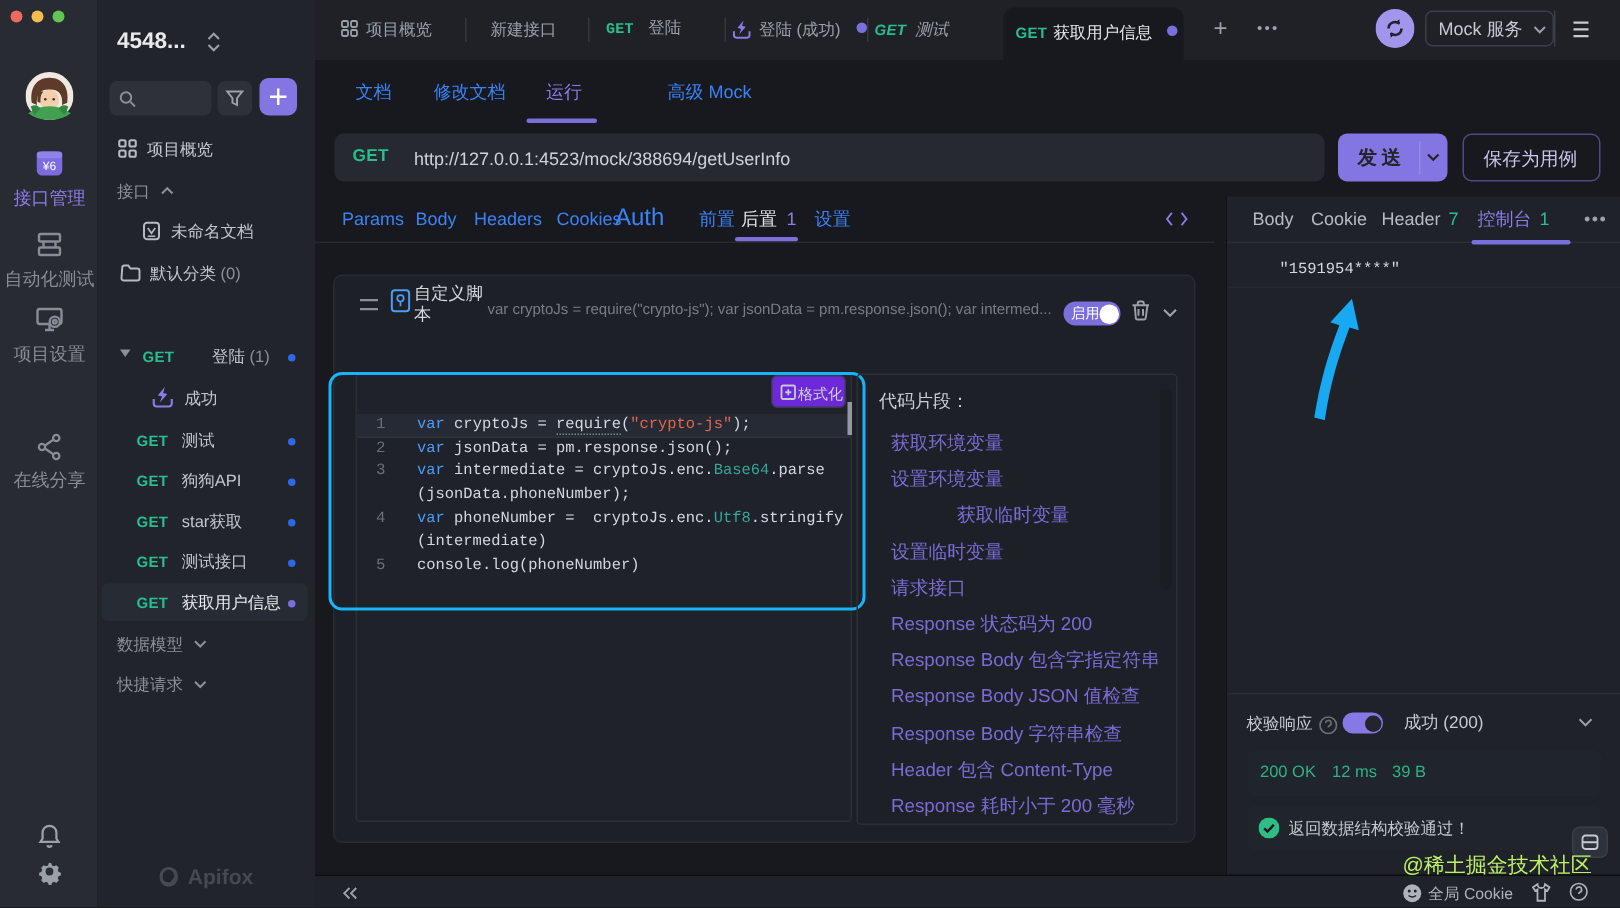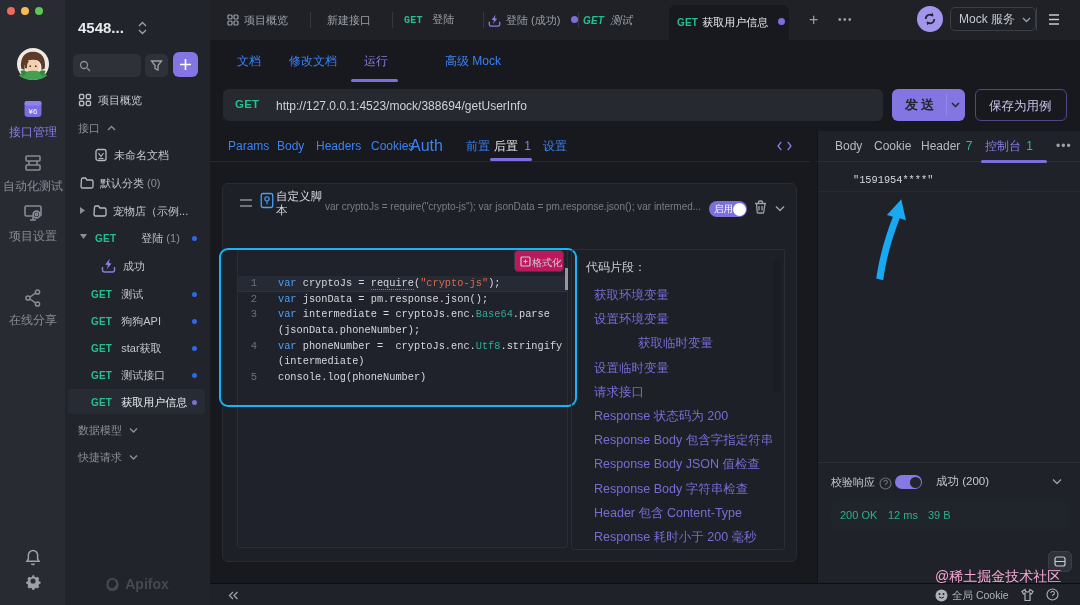--- a/index.html
+++ b/index.html
@@ -135,27 +135,20 @@
     <div class="row" style="top:142px;left:29px;">
       <svg style="vertical-align:-3px;margin-right:6px" width="14" height="14" viewBox="0 0 14 14" fill="none" stroke="#b6bac2" stroke-width="1.3">
           <rect x="2" y="1.5" width="10" height="11" rx="2"></rect>
           <path d="M4.5 5 L7 8.5 L9.5 5" stroke-width="1.1"></path>
           <path d="M4.5 10.5 h5" stroke-width="1.1"></path>
         </svg>未命名文档</div>
     <div class="row" style="top:170px;left:15px;">
       <svg style="vertical-align:-3px;margin-right:6px" width="14" height="14" viewBox="0 0 14 14" fill="none" stroke="#b6bac2" stroke-width="1.3">
           <path d="M1.5 3.5 a1.5 1.5 0 0 1 1.5-1.5 h2.5 l1.5 2 h4.5 a1.5 1.5 0 0 1 1.5 1.5 v5 a1.5 1.5 0 0 1-1.5 1.5 h-9 a1.5 1.5 0 0 1-1.5-1.5 z"></path>
         </svg>默认分类 <span class="dim">(0)</span></div>
-    <div class="row" style="top:198px;left:14px;">
-      <svg style="vertical-align:0px;margin-right:4px" width="7" height="9" viewBox="0 0 7 9" fill="#8a8f99">
-          <path d="M1 1 L6 4.5 L1 8 Z"></path>
-        </svg>
-      <svg style="vertical-align:-3px;margin-right:6px" width="14" height="14" viewBox="0 0 14 14" fill="none" stroke="#b6bac2" stroke-width="1.3">
-          <path d="M1.5 3.5 a1.5 1.5 0 0 1 1.5-1.5 h2.5 l1.5 2 h4.5 a1.5 1.5 0 0 1 1.5 1.5 v5 a1.5 1.5 0 0 1-1.5 1.5 h-9 a1.5 1.5 0 0 1-1.5-1.5 z"></path>
-        </svg>宠物店（示例...</div>
     <div class="row" style="top:225px;left:14px;">
       <svg style="vertical-align:2px;margin-right:4px" width="9" height="7" viewBox="0 0 9 7" fill="#8a8f99">
           <path d="M1 1 L8 1 L4.5 6 Z"></path>
         </svg>
       <span class="get">GET</span> <span style="margin-left:22px">登陆 <span class="dim">(1)</span></span>
       <span class="dot" style="left:113px"></span></div>
     <div class="row" style="top:253px;left:36px;">
       <svg style="vertical-align:-3px;margin-right:7px" width="15" height="15" viewBox="0 0 15 15" fill="none" stroke="#8b7ce8" stroke-width="1.4">
           <path d="M8.9 0.8 L4.2 6.6 L7 7.2 L5.6 11.4 L10.6 5.6 L7.8 5 Z" fill="#8b7ce8" stroke="none"></path>
           <path d="M1.5 9 v3 a2 2 0 0 0 2 2 h8 a2 2 0 0 0 2 -2 v-3"></path>
@@ -295,21 +288,21 @@
 <span style="color:#4a9df8">var</span> intermediate = cryptoJs.enc.<span style="color:#35a796">Base64</span>.parse
 (jsonData.phoneNumber);
 <span style="color:#4a9df8">var</span> phoneNumber =  cryptoJs.enc.<span style="color:#35a796">Utf8</span>.stringify
 (intermediate)
 console.log(phoneNumber)</pre>
 
       <div class="abs" style="left:342px;top:84px;width:3px;height:22px;background:#b9bdc4;opacity:.75;"></div>
 
       <div class="abs" style="left:-4px;top:64px;width:358px;height:159px;border:2.5px solid #17b4fa;border-radius:9px;"></div>
 
-      <div class="abs" style="left:291px;top:66px;width:50px;height:22px;background:#be185d;border-radius:4px;border:1px solid #383c45;">
+      <div class="abs" style="left:291px;top:66px;width:50px;height:22px;background:#6d28d9;border-radius:4px;border:1px solid #383c45;">
         <svg class="abs" style="left:5px;top:5px" width="11" height="11" viewBox="0 0 11 11" fill="none" stroke="#c6cad1" stroke-width="1.2">
             <path d="M2 1 h7 a1 1 0 0 1 1 1 v7 a1 1 0 0 1 -1 1 h-7 a1 1 0 0 1 -1 -1 v-7 a1 1 0 0 1 1 -1 z M3.5 5.5 h4 M5.5 3.5 v4"></path>
           </svg>
         <span class="abs" style="left:17px;top:4.5px;font-size:10px;color:#d0d3da;white-space:nowrap;">格式化</span>
       </div>
 
       <div class="abs" style="left:348px;top:65px;width:214px;height:301px;border:1px solid #2b2e36;border-radius:3px;overflow:hidden;">
         <div class="abs" style="left:14px;top:9px;font-size:12px;color:#c8ccd4;">代码片段：</div>
         <div class="abs snip" style="left:22px;top:37px;">获取环境变量</div>
         <div class="abs snip" style="left:22px;top:61px;">设置环境变量</div>
@@ -352,28 +345,35 @@
       </div>
       <span class="abs" style="left:118px;top:343px;font-size:11.5px;color:#c6cad1;">成功 (200)</span>
       <svg class="abs" style="left:234px;top:347px" width="10" height="7" viewBox="0 0 10 7" fill="none" stroke="#9ba0a9" stroke-width="1.3">
           <path d="M1 1.5 L5 5.5 L9 1.5"></path>
         </svg>
       <div class="abs" style="left:13px;top:369px;width:237px;height:31px;background:#20242b;border-radius:6px;">
         <span class="abs grn" style="left:9px;top:9px;">200 OK</span>
         <span class="abs grn" style="left:57px;top:9px;">12 ms</span>
         <span class="abs grn" style="left:97px;top:9px;">39 B</span>
       </div>
+      <div class="abs" style="left:13px;top:406px;width:237px;height:30px;background:#20242b;border-radius:6px;">
+        <svg class="abs" style="left:8px;top:8px" width="14" height="14" viewBox="0 0 14 14">
+            <circle cx="7" cy="7" r="7" fill="#2dbd85"></circle>
+            <path d="M3.8 7.2 L6 9.4 L10.2 4.8" fill="none" stroke="#16181d" stroke-width="1.6"></path>
+          </svg>
+        <span class="abs" style="left:28px;top:8px;font-size:11px;color:#c3c7ce;">返回数据结构校验通过！</span>
+      </div>
       <div class="abs" style="left:230px;top:420px;width:24px;height:21px;background:#2e323a;border-radius:5px;border:1px solid #3a3e46;">
         <svg class="abs" style="left:5px;top:4px" width="12" height="11" viewBox="0 0 12 11" fill="none" stroke="#c6cad1" stroke-width="1.2">
             <rect x="1" y="1" width="10" height="9" rx="2"></rect>
             <path d="M1 5.5 H11 M4 3.2 h.1"></path>
           </svg>
       </div>
     </div>
-    <div class="abs" style="left:725px;top:568px;font-size:14px;color:#f9a8d4;z-index:5;">@稀土掘金技术社区</div>
+    <div class="abs" style="left:725px;top:568px;font-size:14px;color:#bef264;z-index:5;">@稀土掘金技术社区</div>
     <div class="abs" id="statusbar">
       <svg class="abs" style="left:18px;top:7px" width="11" height="9" viewBox="0 0 11 9" fill="none" stroke="#9ba0a9" stroke-width="1.3">
           <path d="M5 1 L1.5 4.5 L5 8 M9.5 1 L6 4.5 L9.5 8"></path>
         </svg>
       <svg class="abs" style="left:725px;top:5px" width="13" height="13" viewBox="0 0 13 13">
           <circle cx="6.5" cy="6.5" r="6" fill="#aeb2ba"></circle>
           <circle cx="4.5" cy="5" r="1" fill="#1f2228"></circle>
           <circle cx="8.5" cy="5" r="1" fill="#1f2228"></circle>
           <path d="M4 8 q2.5 2 5 0" stroke="#1f2228" stroke-width="1" fill="none"></path>
         </svg>

